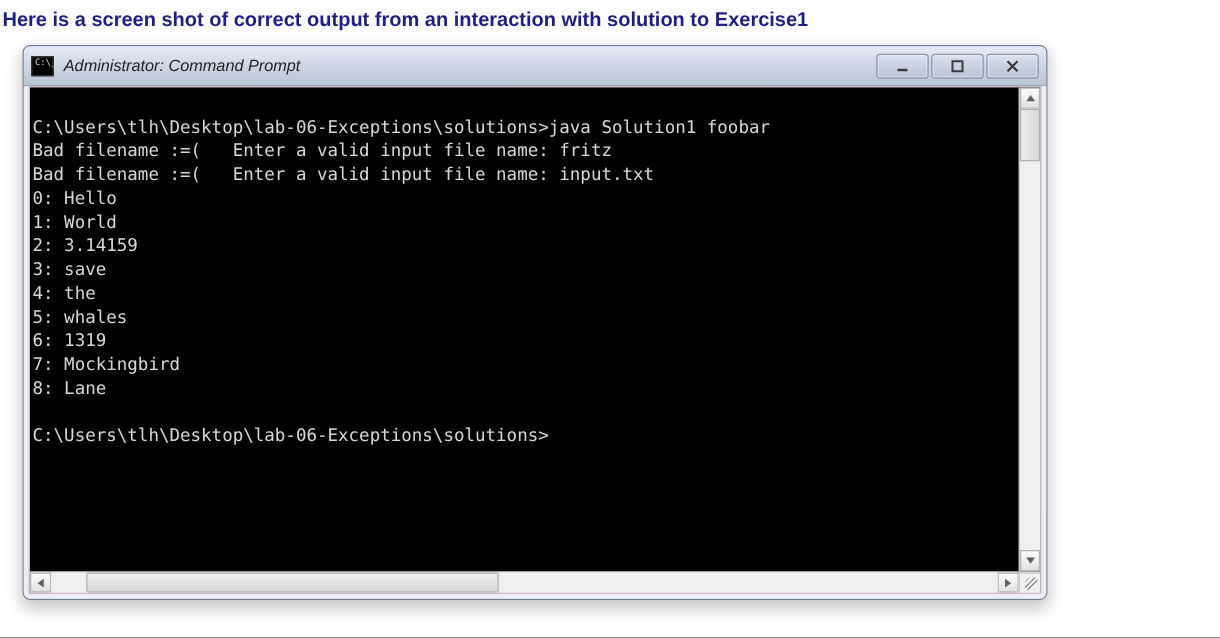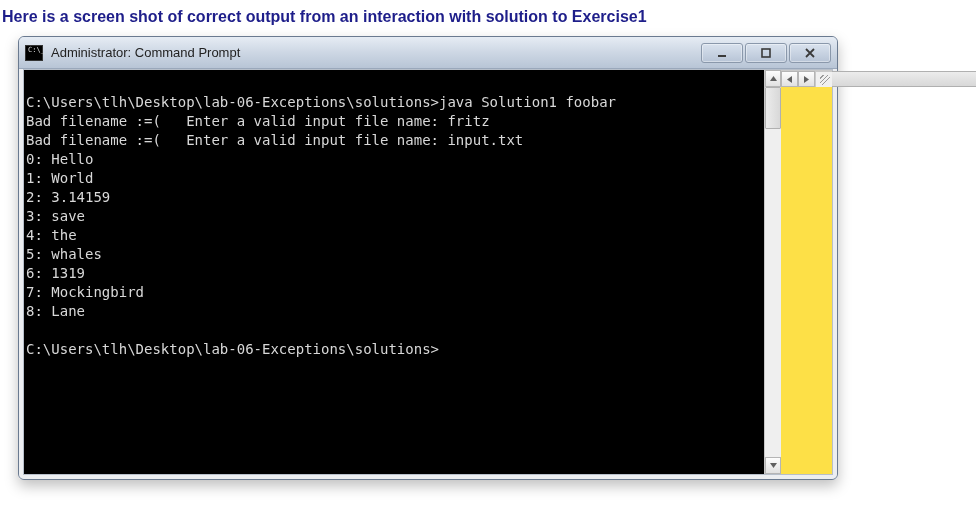--- a/index.html
+++ b/index.html
@@ -54,20 +54,21 @@
     font-size: 7px;
     color: #ddd;
     font-family: Consolas, monospace;
     line-height: 7px;
     white-space: pre;
   }
   .title-text {
     font-size: 13px;
     color: #222;
     flex: 0 0 auto;
+    font-style: italic;
   }
   .title-spacer { flex: 1 1 auto; }
   .win-controls { display: flex; gap: 0; }
   .win-btn {
     width: 42px;
     height: 20px;
     margin-left: 2px;
     background: linear-gradient(180deg, #d9e2ee 0%, #b7c4d6 100%);
     border: 1px solid #8a98ab;
     border-radius: 3px;
@@ -79,24 +80,24 @@
   .win-btn svg { display:block; }
   .client-frame {
     background: #eceef1;
     padding: 0 4px 4px 4px;
     border-bottom-left-radius: 5px;
     border-bottom-right-radius: 5px;
   }
   .client-area {
     position: relative;
     height: 406px;
-    background: #fde047;
+    background: #fca5a5;
     border: 1px solid #b7bfca;
     display: flex;
-    flex-direction: row;
+    flex-direction: column;
   }
   .terminal-viewport {
     flex: 1 1 auto;
     position: relative;
     background: #000000;
     overflow: hidden;
   }
   .terminal-content {
     font-family: "Lucida Console", Consolas, monospace;
     font-size: 14px;

